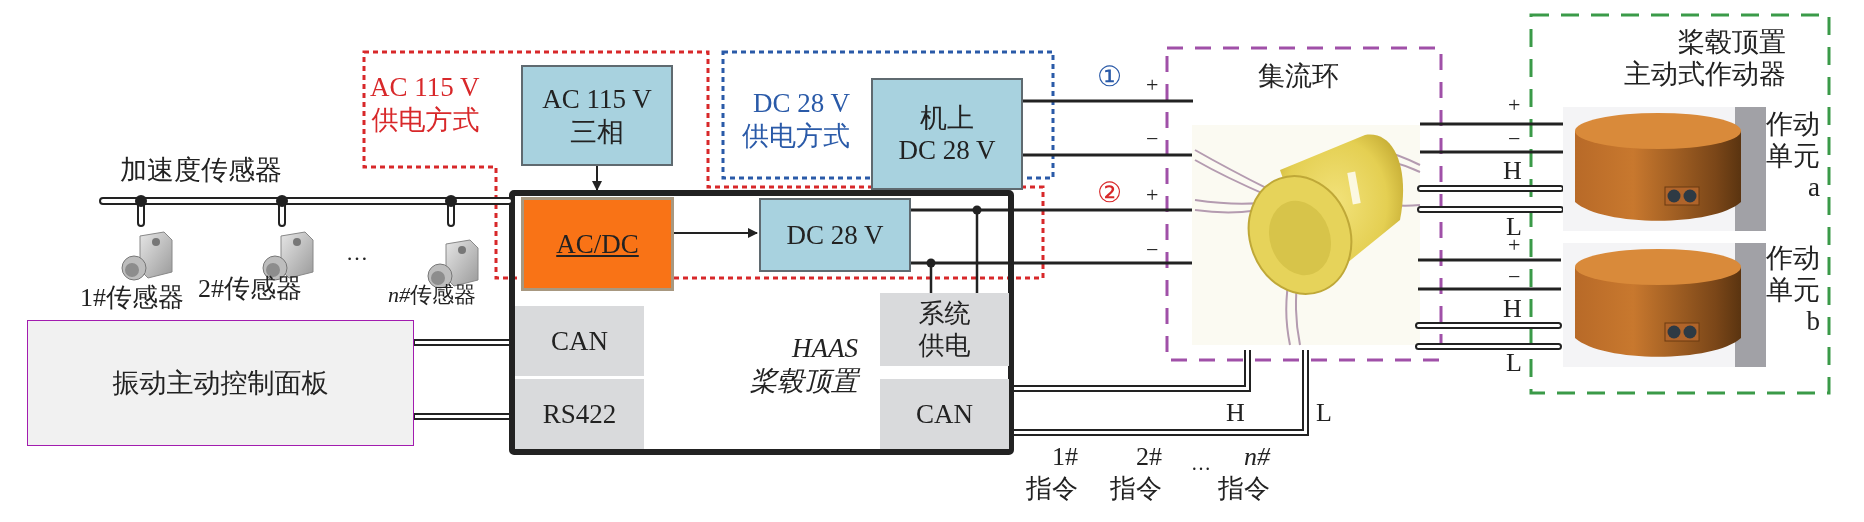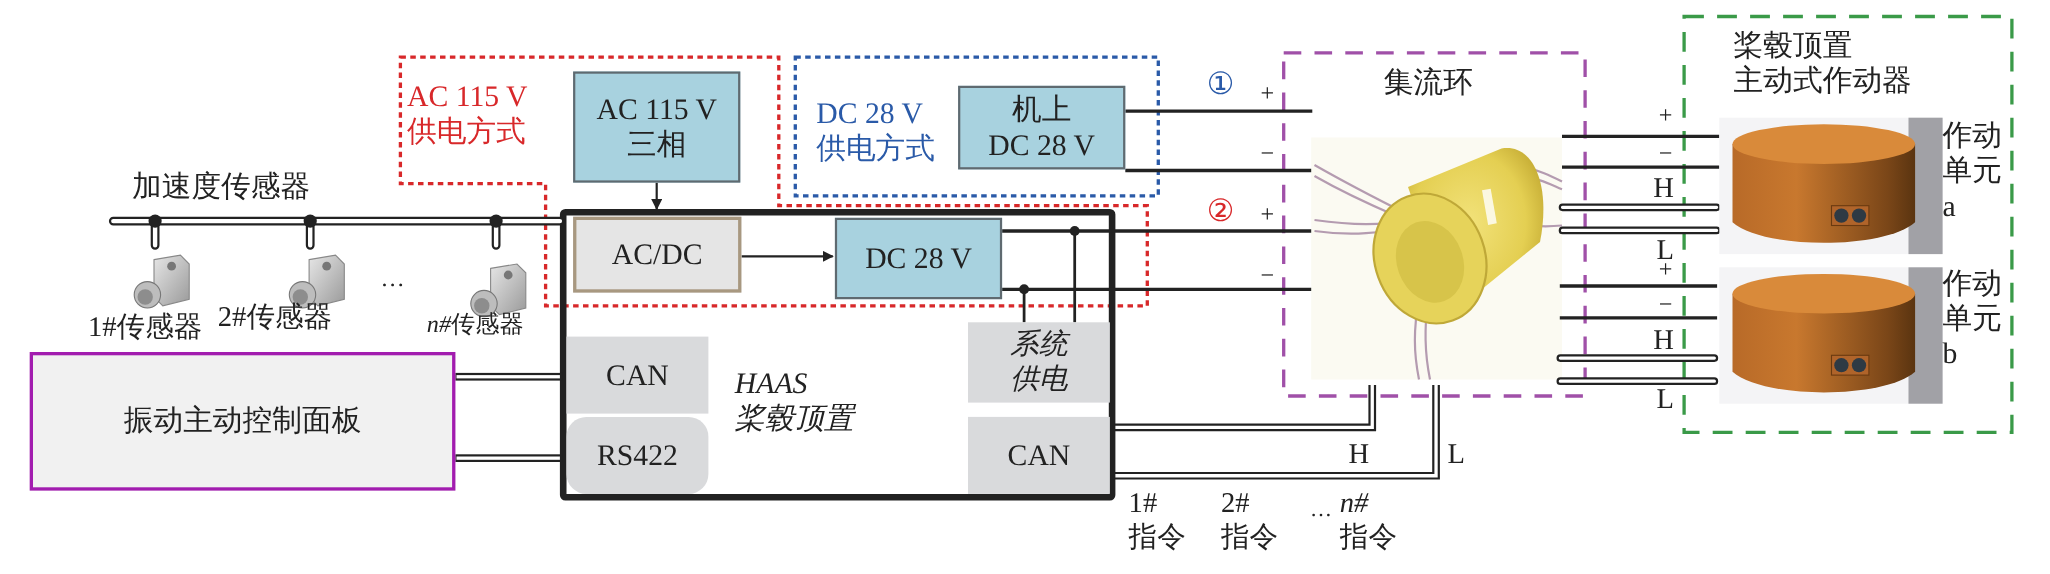--- a/index.html
+++ b/index.html
@@ -1,19 +1,19 @@
 <!DOCTYPE html>
 <html><head>
 <meta charset="utf-8">
 <style>
   html, body { margin: 0; padding: 0; background: #ffffff; }
   #stage { position: relative; width: 1864px; height: 522px; overflow: hidden; background: #fff;
            font-family: "DejaVu Serif", "Liberation Serif", serif; color: #222; }
   svg { position: absolute; left: 0; top: 0; }
-  .lbl { position: absolute; white-space: nowrap; line-height: 1.18; text-align: left; }
+  .lbl { position: absolute; white-space: nowrap; line-height: 1.18; text-align: right; }
   .box { position: absolute; box-sizing: border-box; display: flex; align-items: center; justify-content: center;
          text-align: center; line-height: 1.2; }
   .cyan { background: #a8d2df; border: 2px solid #5f6a70; }
   .gray { background: #d9dadc; }
   .serif { font-family: "Liberation Serif", "DejaVu Serif", serif; }
   .cjk { font-family: "DejaVu Sans", sans-serif; }
   .red { color: #d8282a; }
   .blue { color: #2a5aa8; }
   .ital { font-style: italic; }
 </style>
@@ -171,62 +171,62 @@
   <div>供电方式</div>
 </div>
 
 <div class="box cyan" style="left:521px;top:65px;width:152px;height:101px;font-size:27px;">
   <div>
     <div class="serif">AC 115 V</div>
     <div class="cjk">三相</div>
   </div>
 </div>
 
-<div class="box cyan" style="left:871px;top:78px;width:152px;height:76px;font-size:27px;">
+<div class="box cyan" style="left:871px;top:78px;width:152px;height:112px;font-size:27px;">
   <div>
     <div class="cjk">机上</div>
     <div class="serif">DC 28 V</div>
   </div>
 </div>
 
-<div class="box serif" style="left:521px;top:197px;width:153px;height:69px;font-size:27px;background:#e5e5e5;border:3px solid #a89880;">
+<div class="box serif" style="left:521px;top:197px;width:153px;height:94px;font-size:27px;background:#f97316;border:3px solid #a89880;text-decoration:underline;">
   <span>AC/DC</span>
 </div>
 
 <div class="box cyan serif" style="left:759px;top:198px;width:152px;height:74px;font-size:27px;">
   <span>DC 28 V</span>
 </div>
 
 <div class="box gray serif" style="left:515px;top:306px;width:129px;height:70px;font-size:27px;">
   <span>CAN</span>
 </div>
-<div class="box gray serif" style="left:515px;top:379px;width:129px;height:70px;font-size:27px;border-radius:18px;">
+<div class="box gray serif" style="left:515px;top:379px;width:129px;height:70px;font-size:27px;">
   <span>RS422</span>
 </div>
-<div class="box gray cjk" style="left:880px;top:293px;width:129px;height:73px;font-size:26px;font-style:italic;">
+<div class="box gray cjk" style="left:880px;top:293px;width:129px;height:73px;font-size:26px;">
   <div>
     <div>系统</div>
     <div>供电</div>
   </div>
 </div>
 <div class="box gray serif" style="left:880px;top:379px;width:129px;height:70px;font-size:27px;">
   <span>CAN</span>
 </div>
 <div class="lbl" style="left:668px;top:333px;width:190px;font-size:27px;font-style:italic;">
   <div class="serif">HAAS</div>
   <div class="cjk">桨毂顶置</div>
 </div>
 
 <div class="lbl cjk" style="left:120px;top:154px;font-size:27px;">加速度传感器</div>
 <div class="lbl cjk" style="left:80px;top:282px;font-size:26px;"><span class="serif">1#</span><span>传感器</span></div>
 <div class="lbl cjk" style="left:198px;top:273px;font-size:26px;"><span class="serif">2#</span><span>传感器</span></div>
 <div class="lbl cjk" style="left:388px;top:282px;font-size:22px;"><span class="serif ital">n#</span><span>传感器</span></div>
 <div class="lbl serif" style="left:346px;top:240px;font-size:22px;">…</div>
 
-<div class="box cjk" style="left:27px;top:320px;width:387px;height:126px;font-size:27px;background:#f1f1f1;border:3px solid #a21caf;">
+<div class="box cjk" style="left:27px;top:320px;width:387px;height:126px;font-size:27px;background:#f1f1f1;border:1px solid #a21caf;">
   <div>
     <div>振动主动控制面板</div>
   </div>
 </div>
 
 <div class="lbl blue serif" style="left:1097px;top:60px;font-size:28px;">①</div>
 <div class="lbl red serif" style="left:1097px;top:176px;font-size:28px;">②</div>
 <div class="lbl serif" style="left:1146px;top:72px;font-size:22px;">+</div>
 <div class="lbl serif" style="left:1146px;top:126px;font-size:22px;">−</div>
 <div class="lbl serif" style="left:1146px;top:182px;font-size:22px;">+</div>

